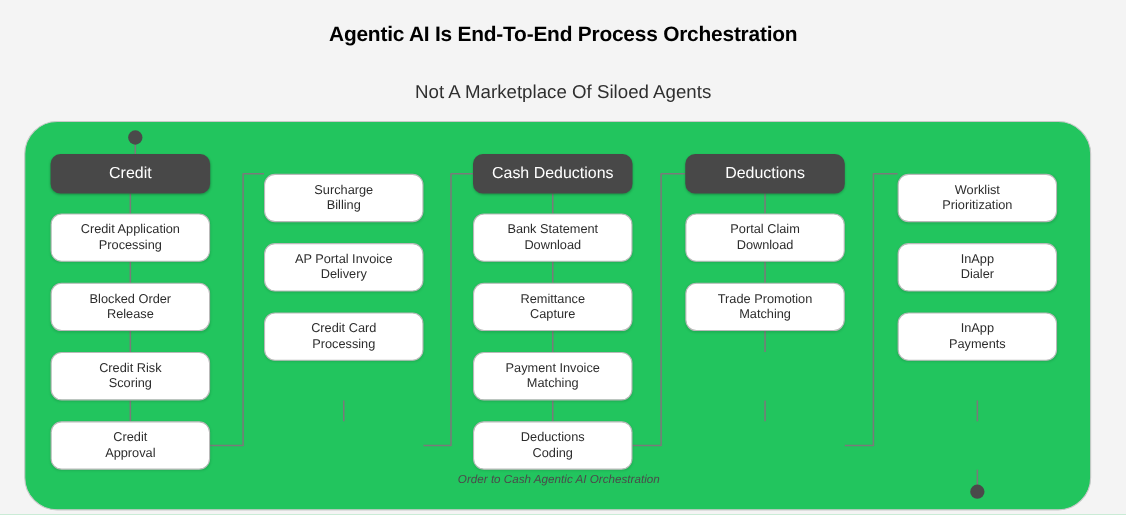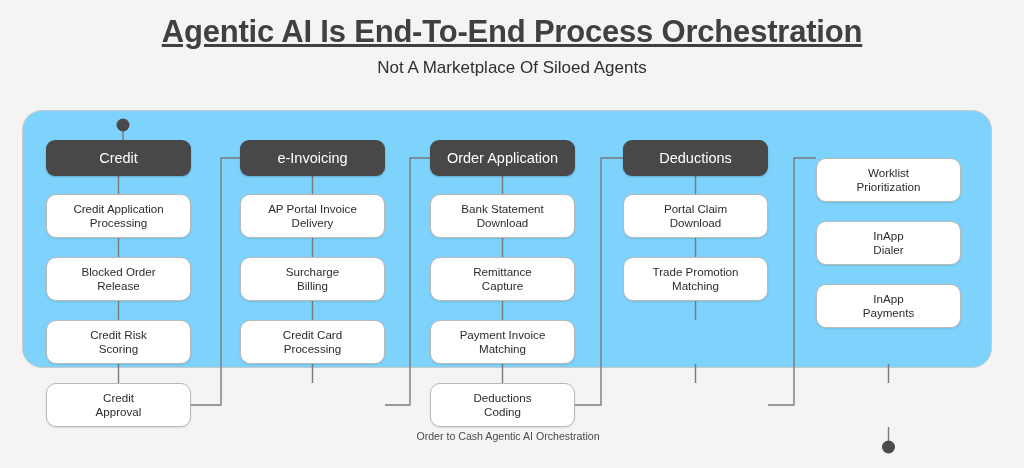--- a/index.html
+++ b/index.html
@@ -19,46 +19,45 @@
   }
 
   
   .title-block {
     width: 1024px;
     text-align: center;
     padding-top: 16px;
   }
 
   .main-title {
-    font-size: 31px;
+    font-size: 19px;
     font-weight: bold;
     letter-spacing: -0.2px;
-    color: #404040;
+    color: #000000;
     line-height: 32px;
-    text-decoration: underline;
   }
 
   .sub-title {
     font-size: 17px;
     font-weight: normal;
     color: #2f2f2f;
     line-height: 24px;
-    margin-top: 8px;
+    margin-top: 24px;
   }
 
   
   .diagram-frame {
     position: absolute;
     left: 22px;
     top: 110px;
     width: 970px;
-    height: 258px;
+    height: 354px;
     border: 1.4px solid #c9c9c9;
-    border-radius: 20px;
-    background: #7dd3fc;
+    border-radius: 30px;
+    background: #22c55e;
   }
 
   
   .wires {
     position: absolute;
     left: 0; top: 0;
     width: 970px;
     height: 350px;
     pointer-events: none;
   }
@@ -128,20 +127,21 @@
 
   
   .caption {
     position: absolute;
     left: 0;
     top: 319px;
     width: 970px;
     text-align: center;
     font-size: 10.6px;
     color: #4b4b4b;
+    font-style: italic;
   }
 </style>
 </head>
 <body>
 
 <div class="title-block">
   <div class="main-title">Agentic AI Is End-To-End Process Orchestration</div>
   <div class="sub-title">Not A Marketplace Of Siloed Agents</div>
 </div>
 
@@ -205,36 +205,35 @@
         <div class="step-card">
             <span class="label">Credit Risk<br>Scoring</span>
           </div>
         <div class="step-card">
             <span class="label">Credit<br>Approval</span>
           </div>
       </div>
     </div>
 
     <div class="column col-1">
-      <div class="col-header">e-Invoicing</div>
-      <div class="steps">
+      <div class="steps">
+        <div class="step-card">
+            <span class="label">Surcharge<br>Billing</span>
+          </div>
         <div class="step-card">
             <span class="label">AP Portal Invoice<br>Delivery</span>
           </div>
         <div class="step-card">
-            <span class="label">Surcharge<br>Billing</span>
-          </div>
-        <div class="step-card">
             <span class="label">Credit Card<br>Processing</span>
           </div>
       </div>
     </div>
 
     <div class="column col-2">
-      <div class="col-header">Order Application</div>
+      <div class="col-header">Cash Deductions</div>
       <div class="steps">
         <div class="step-card">
             <span class="label">Bank Statement<br>Download</span>
           </div>
         <div class="step-card">
             <span class="label">Remittance<br>Capture</span>
           </div>
         <div class="step-card">
             <span class="label">Payment Invoice<br>Matching</span>
           </div>

